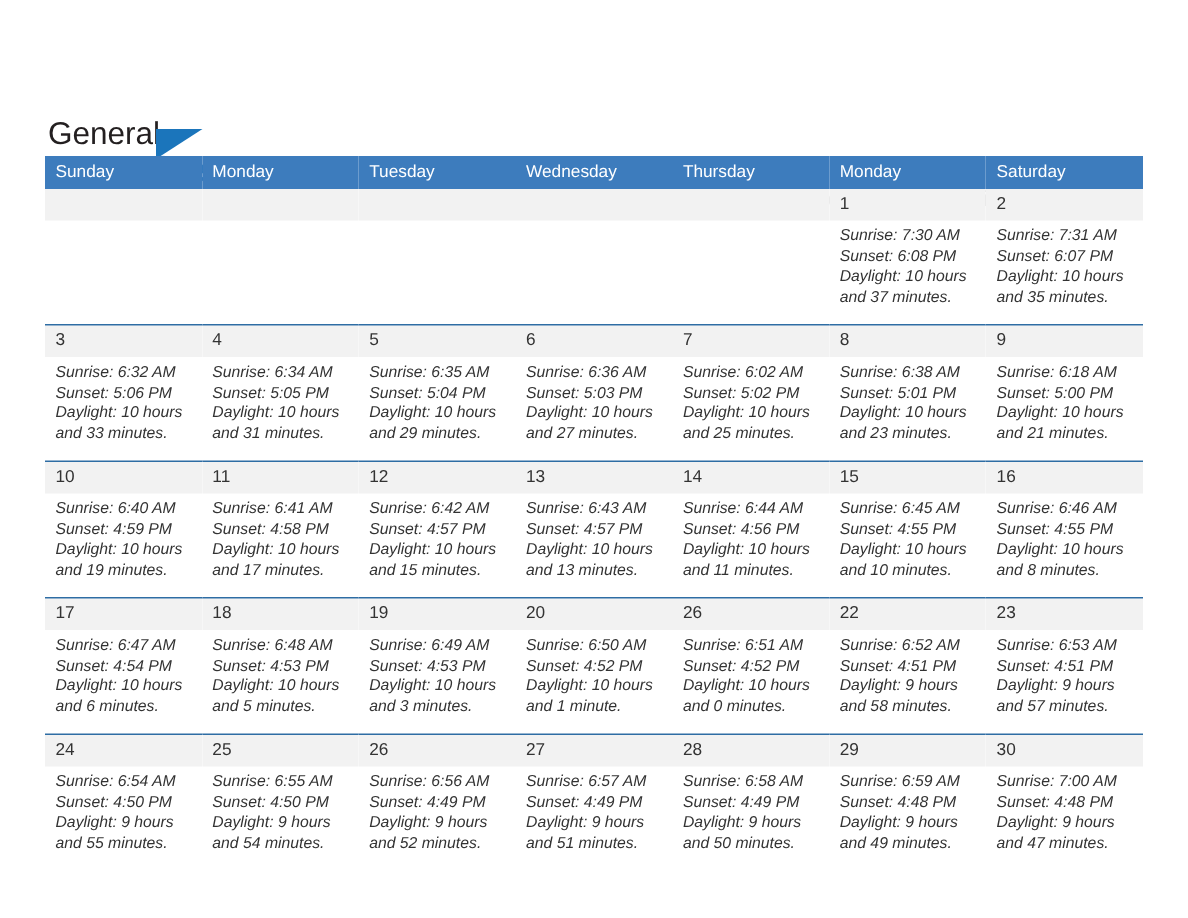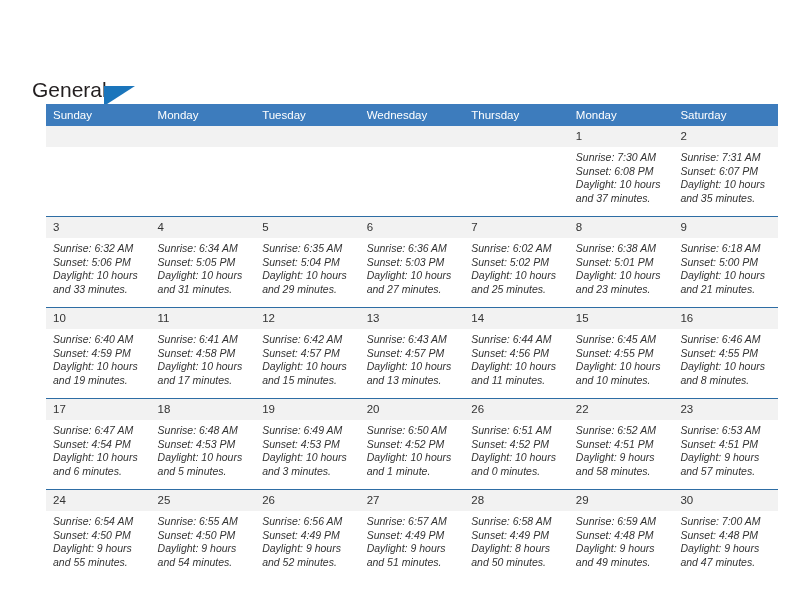--- a/index.html
+++ b/index.html
@@ -91,21 +91,20 @@
   .calendar {
     position: absolute;
     left: 30px;
     top: 104px;
     width: 732px;
   }
   table.cal {
     width: 732px;
     border-collapse: collapse;
     table-layout: fixed;
-    margin-left: 16px;
   }
   table.cal th {
     background: #3d7cbd;
     color: #ffffff;
     font-size: 11.5px;
     font-weight: normal;
     text-align: left;
     padding: 5px 0 5px 7px;
     height: 11px;
     border: none;
@@ -413,21 +412,21 @@
                 <div>Sunrise: 6:57 AM</div>
                 <div>Sunset: 4:49 PM</div>
                 <div class="daylight">Daylight: 9 hours and 51 minutes.</div>
               </div>
             </td>
             <td class="daycell">
               <div class="datenum">28</div>
               <div class="info">
                 <div>Sunrise: 6:58 AM</div>
                 <div>Sunset: 4:49 PM</div>
-                <div class="daylight">Daylight: 8 hours and 50 minutes.</div>
+                <div class="daylight">Daylight: 9 hours and 50 minutes.</div>
               </div>
             </td>
             <td class="daycell">
               <div class="datenum">29</div>
               <div class="info">
                 <div>Sunrise: 6:59 AM</div>
                 <div>Sunset: 4:48 PM</div>
                 <div class="daylight">Daylight: 9 hours and 49 minutes.</div>
               </div>
             </td>

